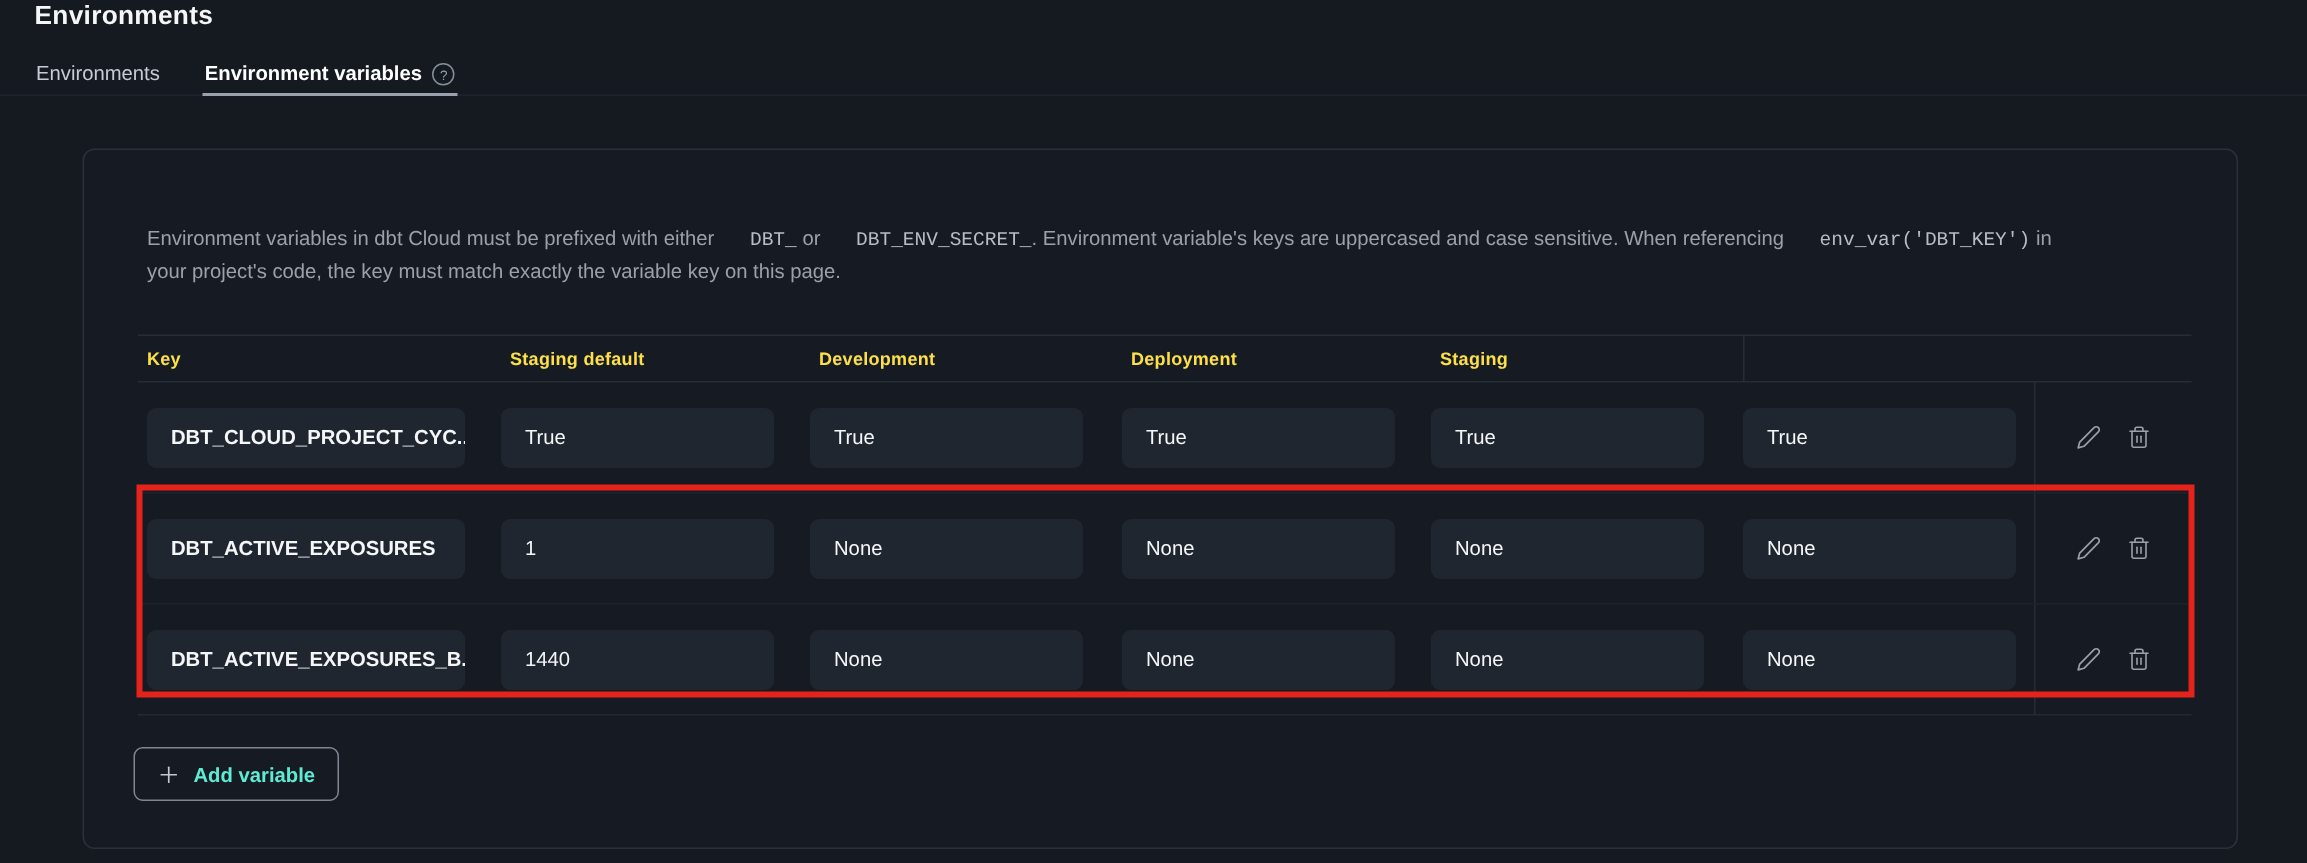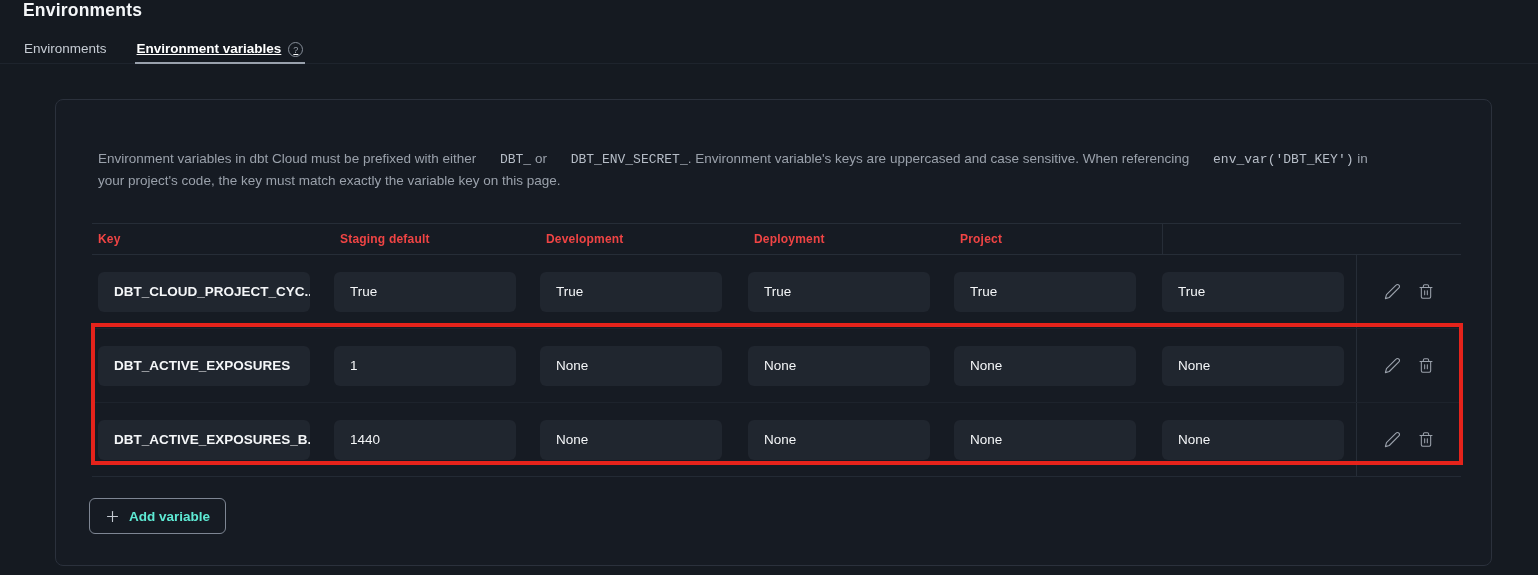--- a/index.html
+++ b/index.html
@@ -5,35 +5,35 @@
   html,body{margin:0;padding:0;background:#151a21;width:1538px;height:575px;overflow:hidden;
     font-family:"Liberation Sans",sans-serif;-webkit-font-smoothing:antialiased;}
   .page{position:relative;width:1538px;height:575px;}
 
   .page-title{position:absolute;left:23px;top:0;margin:0;font-size:17.5px;font-weight:700;color:#f4f6f8;letter-spacing:.2px;}
 
   .tabbar{position:absolute;left:0;top:38px;width:100%;height:26px;display:flex;gap:26px;
     padding-left:22px;box-sizing:border-box;border-bottom:1px solid #1e242d;}
   .tab{display:flex;align-items:flex-start;gap:7px;font-size:13.5px;color:#c6ccd4;
     padding:3px 2px 8px 2px;cursor:pointer;box-sizing:border-box;}
-  .tab.active{color:#ffffff;font-weight:700;border-bottom:2.5px solid #99a1ac;margin-bottom:-1px;text-decoration:underline;}
+  .tab.active{color:#ffffff;font-weight:700;border-bottom:2.5px solid #99a1ac;margin-bottom:-1px;}
   .help-circle{display:inline-flex;align-items:center;justify-content:center;width:13px;height:13px;
     margin-top:1px;border:1px solid #868e99;border-radius:50%;font-size:9px;font-weight:400;color:#9aa2ac;}
 
   .card{position:absolute;left:55px;top:99px;width:1437px;height:467px;box-sizing:border-box;
     background:#161b23;border:1px solid #2b313c;border-radius:8px;}
 
   .desc{position:absolute;left:42px;top:49px;width:1274px;margin:0;font-size:13.5px;line-height:20.5px;
     color:#9aa1ab;}
   .desc code{font-family:"Liberation Mono","DejaVu Sans Mono",monospace;font-size:13px;color:#b6bdc7;margin-left:20px;}
 
   .table{position:absolute;left:36px;top:123px;width:1369px;}
   .thead,.trow{display:grid;grid-template-columns:242px 206px 208px 206px 208px 194px 105px;align-items:center;}
   .thead{height:30px;border-top:1px solid #262d37;border-bottom:1px solid #262d37;}
-  .th{font-size:12px;font-weight:700;color:#ef4444;letter-spacing:.2px;padding-left:6px;height:100%;
+  .th{font-size:12px;font-weight:700;color:#fde047;letter-spacing:.2px;padding-left:6px;height:100%;
     display:flex;align-items:center;box-sizing:border-box;}
   .trow{height:73px;border-bottom:1px solid #1d232c;}
   .trow:last-of-type{border-bottom:1px solid #232a34;}
   .td{padding-left:6px;height:100%;display:flex;align-items:center;box-sizing:border-box;}
   .td.valcell{padding-left:0;text-align:center;}
   .actions-col{border-left:1px solid #262d37;justify-content:center;display:flex;align-items:center;
     gap:13px;height:100%;padding-left:0;box-sizing:border-box;}
   .pill{height:40px;background:#20262f;border-radius:6px;display:flex;align-items:center;
     padding:0 16px;box-sizing:border-box;font-size:13.5px;color:#f4f6f8;}
   .pill.key{width:212px;font-weight:700;white-space:nowrap;overflow:hidden;}
@@ -70,21 +70,21 @@
 
     <p class="desc"><span>Environment variables in dbt Cloud must be prefixed with either </span><code>DBT_</code><span> or </span><code>DBT_ENV_SECRET_</code><span>. Environment variable's keys are uppercased and case sensitive. When referencing </span><code>env_var('DBT_KEY')</code><span> in your project's code, the key must match exactly the variable key on this page.</span></p>
 
     <div class="table">
 
       <div class="thead">
         <div class="th">Key</div>
         <div class="th">Staging default</div>
         <div class="th">Development</div>
         <div class="th">Deployment</div>
-        <div class="th">Project</div>
+        <div class="th">Staging</div>
         <div class="th actions-col"></div>
       </div>
 
       <div class="trow">
         <div class="td">
             <div class="pill key">
               <span>DBT_CLOUD_PROJECT_CYC...</span>
             </div>
           </div>
         <div class="td valcell">

